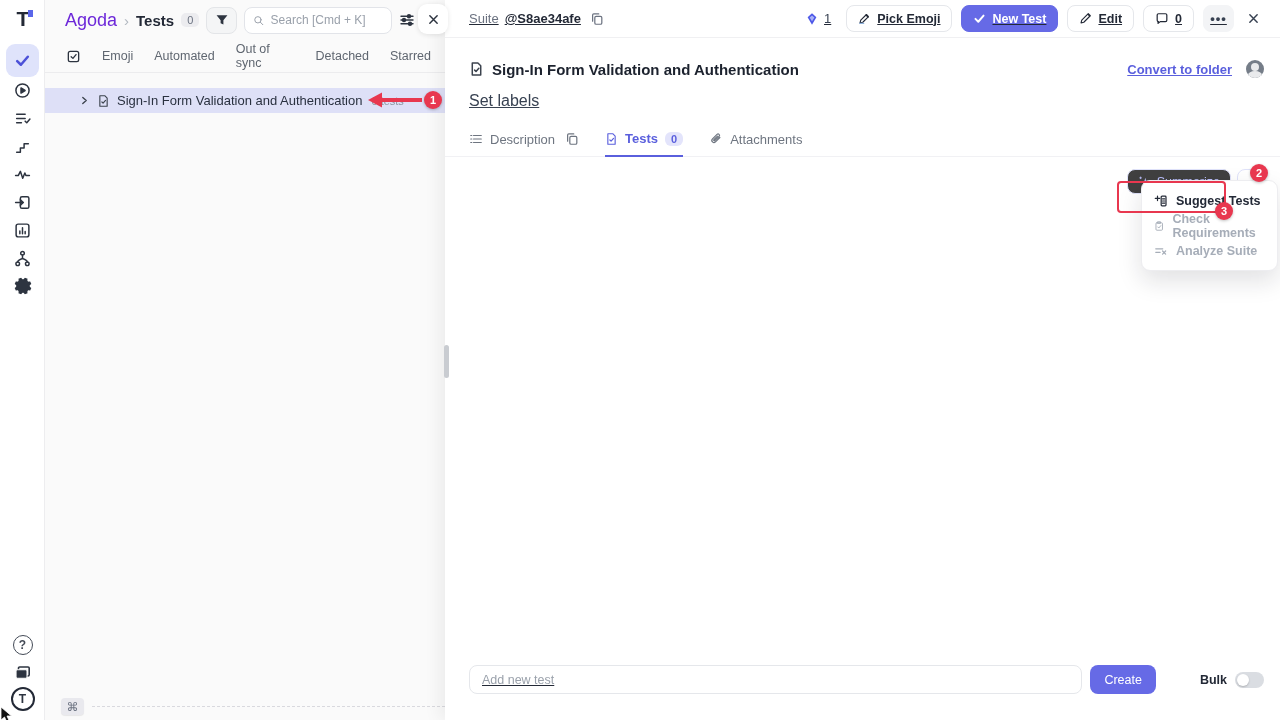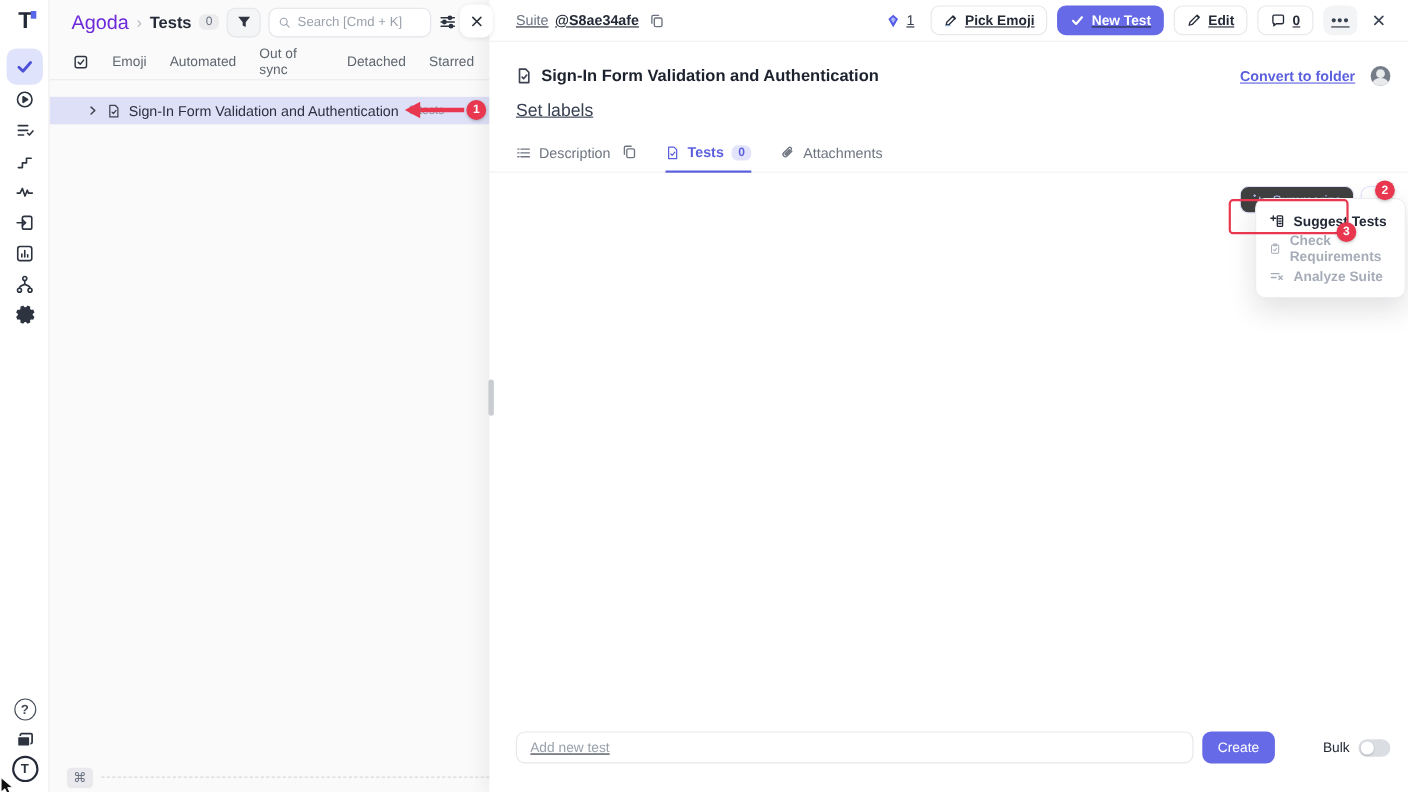--- a/index.html
+++ b/index.html
@@ -86,21 +86,21 @@
     text-decoration:underline; cursor:pointer; }
   .conv-avatar { width:18px; height:18px; border-radius:50%; background:#757d88; margin-left:6px;
     position:relative; overflow:hidden; }
   .conv-avatar::before { content:""; position:absolute; left:5px; top:3px; width:8px; height:8px;
     border-radius:50%; background:#e9eaec; }
   .conv-avatar::after { content:""; position:absolute; left:2px; top:11px; width:14px; height:8px;
     border-radius:50%; background:#e9eaec; }
   .set-labels { margin-top:14px; font-size:16px; color:#374151; text-decoration:underline;
     width:fit-content; cursor:pointer; }
 
-  .dt-tabs { display:flex; gap:26px; margin:21px -16px 0 -24px;
+  .dt-tabs { display:flex; align-items:center; gap:26px; margin:21px -16px 0 -24px;
     padding:0 16px 0 24px; border-bottom:1px solid #f1f1f4; }
   .tab { display:flex; align-items:center; gap:7px; font-size:13px; color:#6e7580;
     padding-bottom:9px; cursor:pointer; }
   .tab.active { color:#5a5fdd; font-weight:600; border-bottom:2px solid #5a5fdd; margin-bottom:-1px; }
   .tab-badge { font-size:11px; color:#5a5fdd; background:#e3e4fb; border-radius:6px; padding:1px 6px; }
   .tab-copy { color:#6e7580; margin-left:-16px; padding-bottom:9px; cursor:pointer; }
 
   .summarize-row { display:flex; justify-content:flex-end; align-items:center; gap:6px; margin-top:12px; }
   .btn-summarize { height:25px; border:1px solid #dfe2fa; border-radius:8px; background:#404040;
     color:#b9befa; font-size:12.5px; font-weight:400; display:flex; align-items:center; gap:6px;
@@ -116,21 +116,21 @@
     font-size:12.5px; font-weight:600; color:#232936; cursor:pointer; }
   .menu-item.disabled { color:#a6adb8; cursor:default; }
 
   .dt-footer { position:absolute; left:24px; right:16px; bottom:26px; display:flex;
     align-items:center; gap:8px; }
   .add-test-input { flex:1; height:29px; border:1px solid #e5e7eb; border-radius:8px; padding:0 12px;
     font-size:12.5px; outline:none; font-family:"Liberation Sans", sans-serif; color:#232936;text-decoration:underline; }
   .add-test-input::placeholder { color:#9aa1ab; }
   .btn-create { height:29px; padding:0 14px; background:#666ae6; color:#fff; border:none;
     border-radius:8px; font-size:12.5px; cursor:pointer; font-family:"Liberation Sans", sans-serif; }
-  .bulk-label { font-size:12.5px; font-weight:400; color:#232936;padding-left:36px; }
+  .bulk-label { font-size:12.5px; font-weight:700; color:#232936;padding-left:36px; }
   .toggle { width:29px; height:16px; background:#dadde2; border-radius:8px; position:relative; cursor:pointer; }
   .toggle-knob { position:absolute; left:2px; top:2px; width:12px; height:12px; background:#fff;
     border-radius:50%; box-shadow:0 1px 2px rgba(0,0,0,.2); }
 
   
   .ann { position:fixed; z-index:100; }
   .ann-circle { width:18px; height:18px; background:#e8374f; border-radius:50%; color:#fff;
     font-size:11px; font-weight:bold; display:flex; align-items:center; justify-content:center;
     box-shadow:0 1px 3px rgba(0,0,0,.25); }
   .ann-rect { left:1117px; top:181px; width:109px; height:32px; border:2.5px solid #e8374f;

